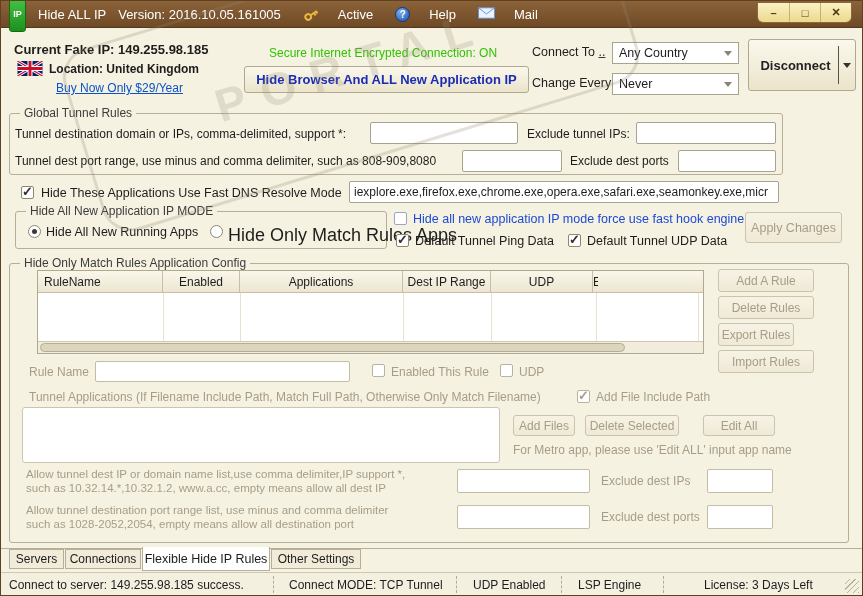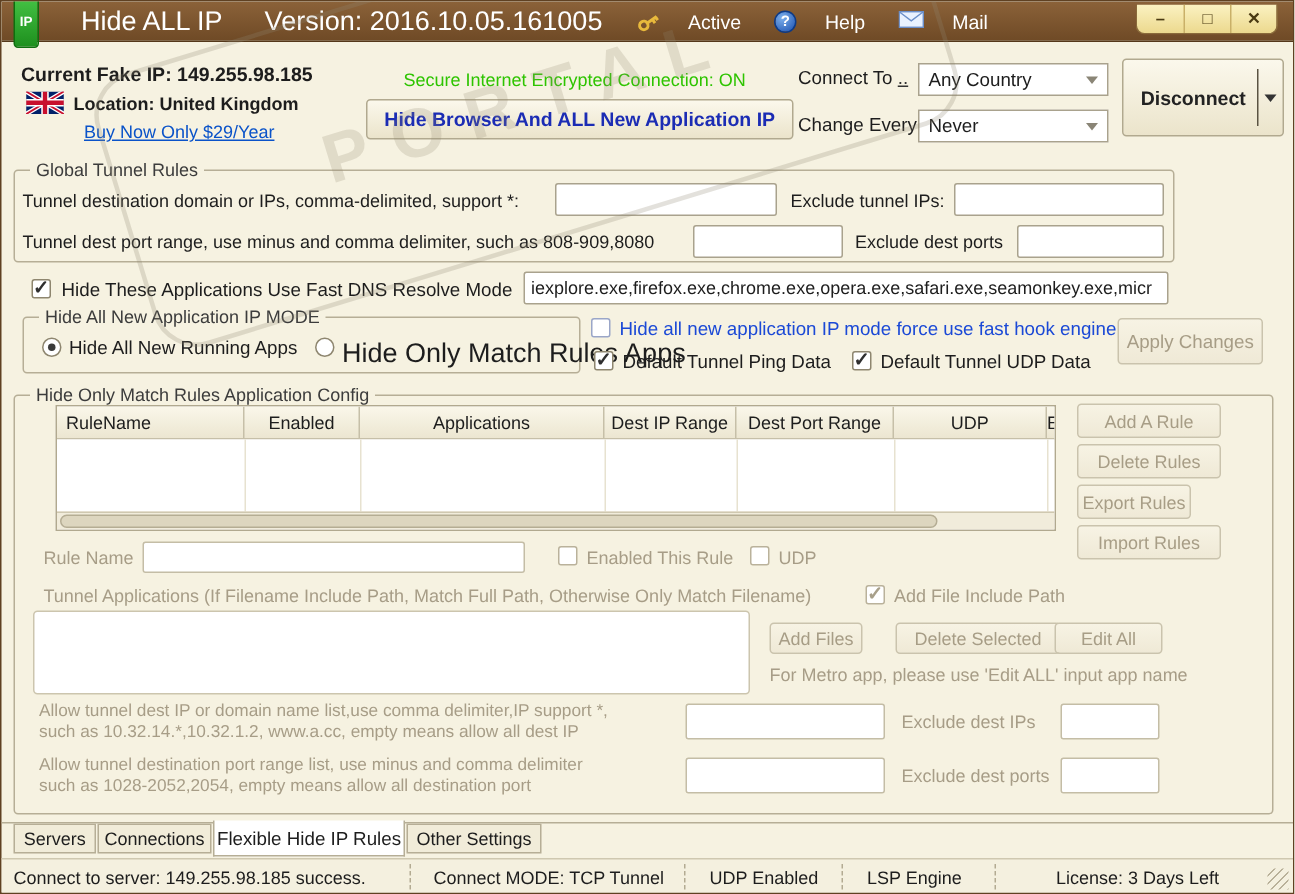--- a/index.html
+++ b/index.html
@@ -7,21 +7,21 @@
   .window{position:relative;width:863px;height:596px;background:#f6f2e1;border:1px solid #5f4122;
     font-family:"Liberation Sans",sans-serif;font-size:12px;color:#1d1d1d;overflow:hidden}
 
   
   .titlebar{position:absolute;top:0;left:0;right:0;height:27px;
     background:linear-gradient(#8b6239,#6f4a26);border-bottom:1px solid #54381a;
     display:flex;align-items:center;padding:0 8px;color:#fff}
   .appicon{width:17px;height:35px;background:linear-gradient(#45c445,#1e8f1e);
     border:1px solid #0e6e0e;border-radius:3px;color:#fff;font-size:9px;font-weight:bold;
     display:flex;align-items:center;justify-content:center;flex:0 0 auto}
-  .tb-text{font-size:18px;margin-left:28px;white-space:nowrap}
+  .tb-text{font-size:13px;margin-left:12px;white-space:nowrap}
   .menu-item{display:flex;align-items:flex-start;gap:19px;font-size:13px;margin-left:22px;cursor:default}
   .help-ic{width:15px;height:15px;border-radius:50%;
     background:radial-gradient(circle at 35% 30%,#7db0ec,#1a4fae);border:1px solid #0d3a86;
     color:#fff;font-weight:bold;font-size:10px;display:flex;align-items:center;justify-content:center}
   .win-controls{position:absolute;top:2px;right:10px;display:flex;border:1px solid #8a6a3a;
     border-radius:0 0 6px 6px;border-top:none;overflow:hidden;background:linear-gradient(#fbf2c2,#ecd98e)}
   .win-btn{width:31px;height:19px;display:flex;align-items:center;justify-content:center;
     color:#4a3a12;font-size:11px;font-weight:bold;border-left:1px solid #c9b068;cursor:default}
   .win-btn:first-child{border-left:none}
 
@@ -183,21 +183,20 @@
 
   <div class="grp" style="left:8px;top:262px;width:840px;height:280px">
     <span class="grp-title dis-txt">Hide Only Match Rules Application Config</span>
 
     <div class="rule-table">
       <div class="thead">
         <span class="th tc0">RuleName</span>
         <span class="th tc1">Enabled</span>
         <span class="th tc2">Applications</span>
         <span class="th tc3">Dest IP Range</span>
-        <span class="th tc4">Dest Port Range</span>
         <span class="th tc5">UDP</span>
         <span class="th tc6" style="border-right:none">E</span>
       </div>
       <div class="tbody">
         <span class="vsep" style="left:125px"></span>
         <span class="vsep" style="left:202px"></span>
         <span class="vsep" style="left:365px"></span>
         <span class="vsep" style="left:453px"></span>
         <span class="vsep" style="left:558px"></span>
         <span class="vsep" style="left:660px"></span>
@@ -220,21 +219,21 @@
     <span class="lbl dis-txt" style="left:509px;top:101px">UDP</span>
 
     <span class="lbl dis-txt" style="left:19px;top:126px">Tunnel Applications (If Filename Include Path, Match Full Path, Otherwise Only Match Filename)</span>
     <span class="chk dis" style="left:567px;top:126px">
         <span class="tick">✓</span>
       </span>
     <span class="lbl dis-txt" style="left:586px;top:126px">Add File Include Path</span>
     <div style="position:absolute;left:12px;top:143px;width:478px;height:56px;background:#fff;border:1px solid #ccc5ae;border-radius:3px"></div>
 
     <div class="btn dis" style="position:absolute;left:503px;top:151px;width:62px;height:21px">Add Files</div>
-    <div class="btn dis" style="position:absolute;left:587px;top:151px;width:110px;height:21px">Delete Selected</div>
+    <div class="btn dis" style="position:absolute;left:575px;top:151px;width:94px;height:21px">Delete Selected</div>
     <div class="btn dis" style="position:absolute;left:693px;top:151px;width:72px;height:21px">Edit All</div>
     <span class="lbl dis-txt" style="left:16px;top:204px;font-size:11.5px">Allow tunnel dest IP or domain name list,use comma delimiter,IP support *,</span>
 
     <span class="lbl dis-txt" style="left:503px;top:179px">For Metro app, please use 'Edit ALL' input app name</span>
     <span class="lbl dis-txt" style="left:16px;top:218px;font-size:11.5px">such as 10.32.14.*,10.32.1.2, www.a.cc, empty means allow all dest IP</span>
     <div class="inp" style="left:447px;top:205px;width:133px;height:24px;border-color:#c4bda6"></div>
     <span class="lbl dis-txt" style="left:591px;top:210px">Exclude dest IPs</span>
     <div class="inp" style="left:697px;top:205px;width:66px;height:24px;border-color:#c4bda6"></div>
 
     <span class="lbl dis-txt" style="left:16px;top:240px;font-size:11.5px">Allow tunnel destination port range list, use minus and comma delimiter</span>

